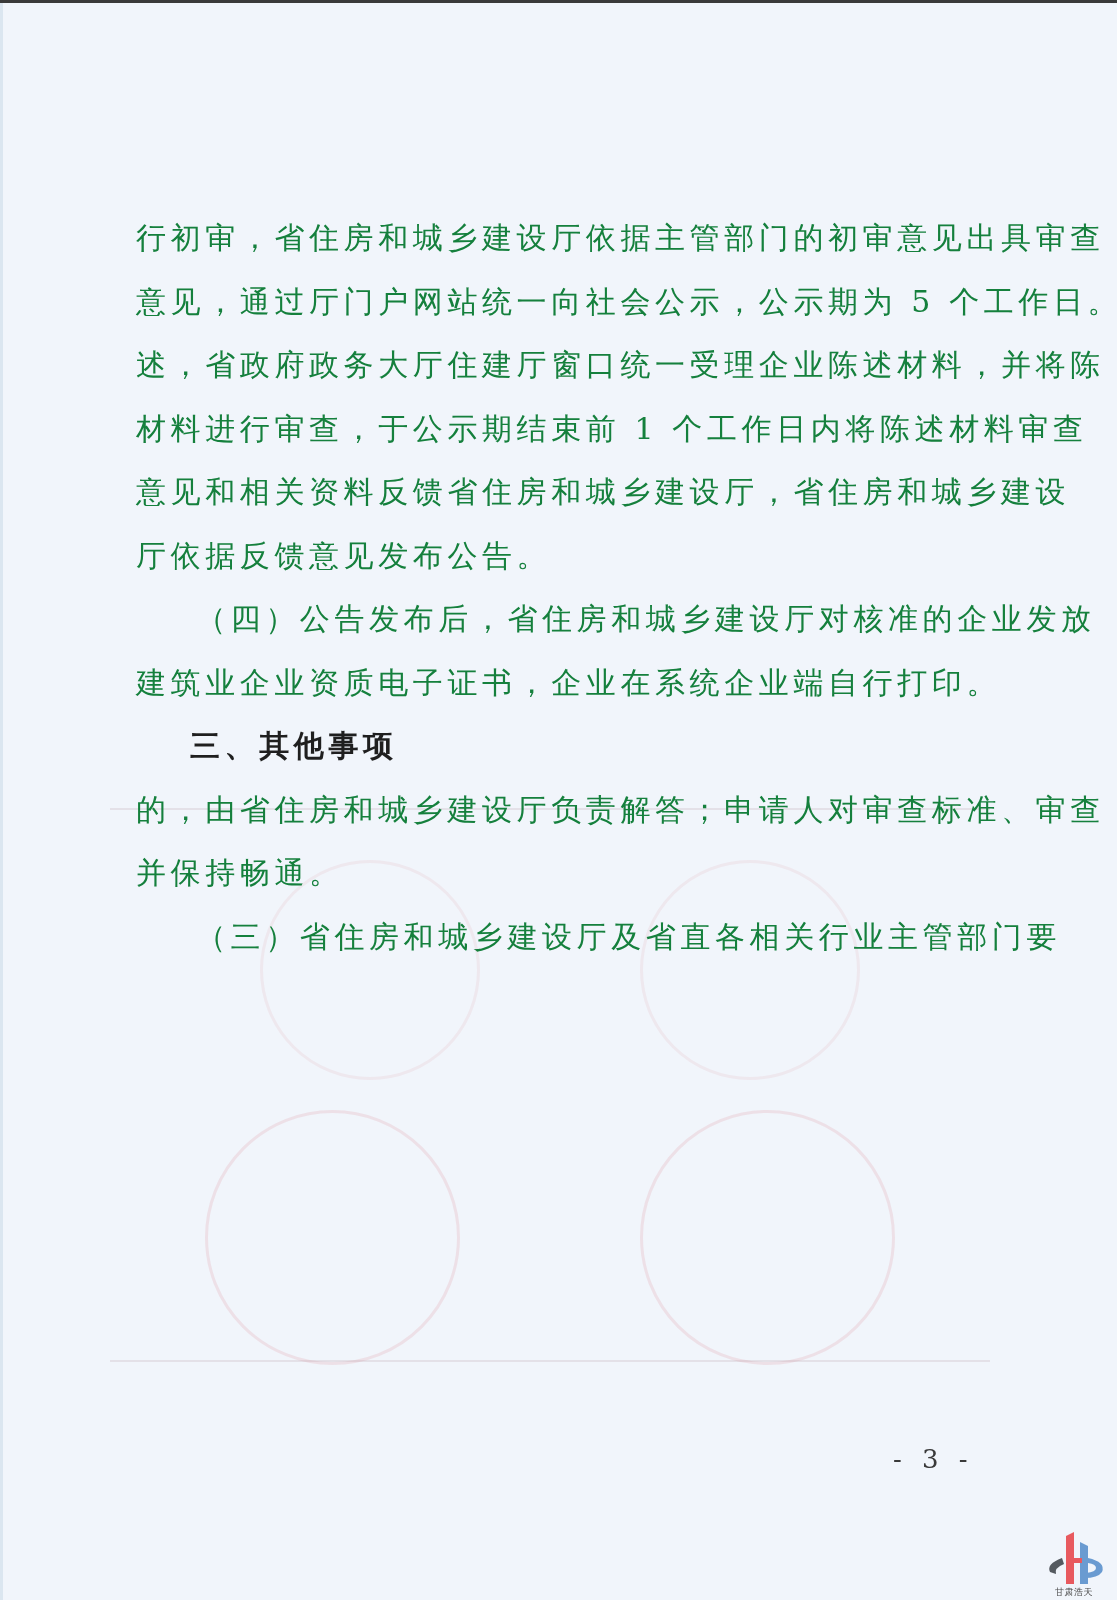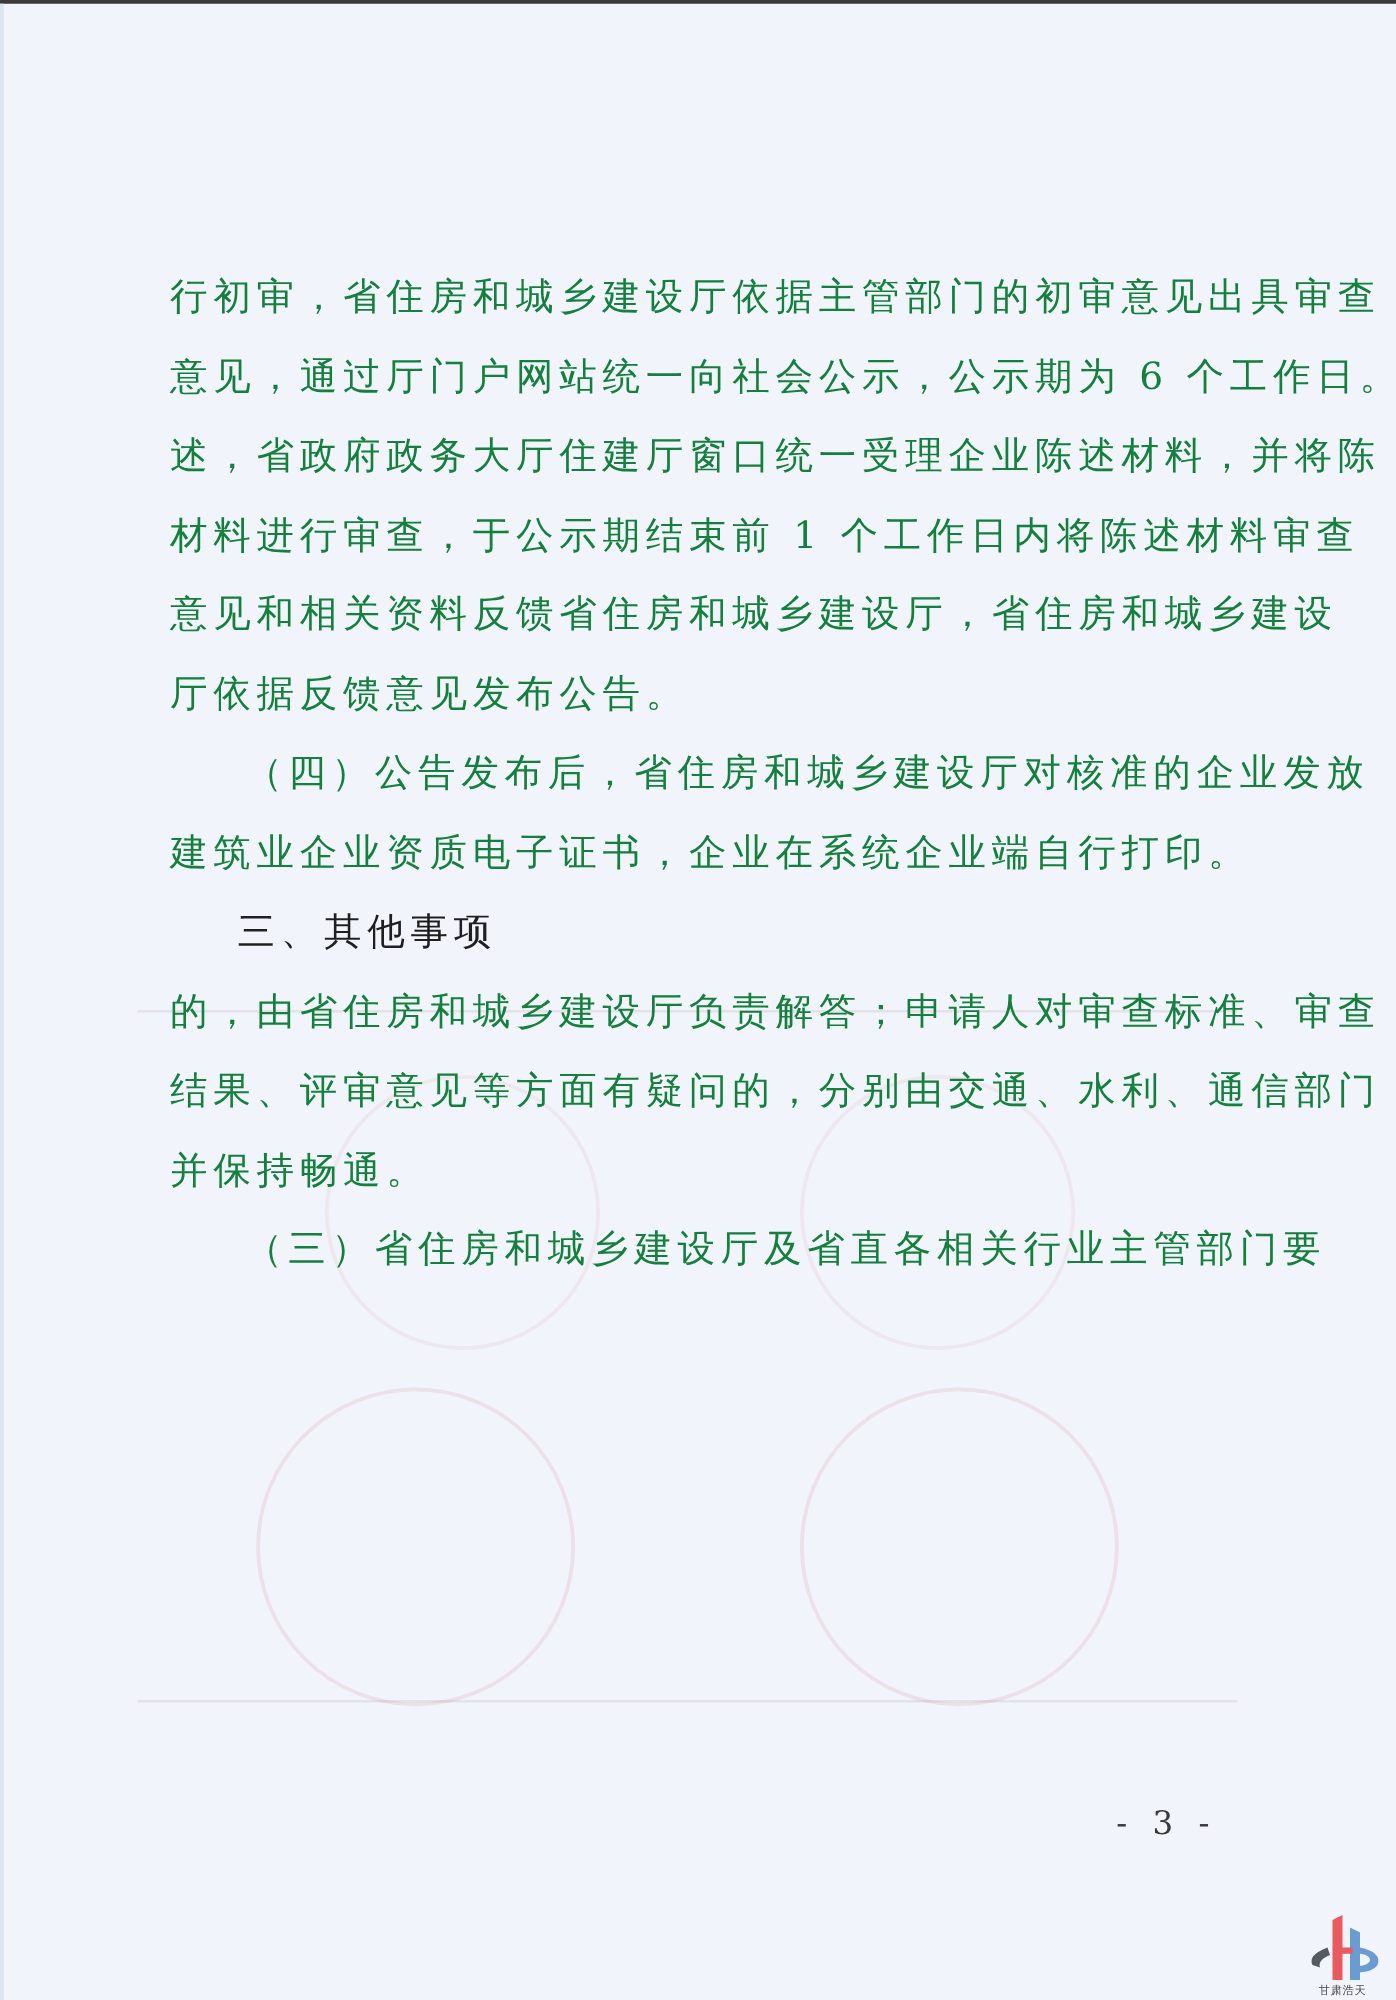--- a/index.html
+++ b/index.html
@@ -60,21 +60,21 @@
       line-height: 63.5px;
       font-size: 30px;
       letter-spacing: 4.6px;
       white-space: nowrap;
       color: #15803d;
     }
     .line.indent { padding-left: 60px; }
     .line.heading {
       padding-left: 54px;
       font-family: "DejaVu Sans", "Liberation Sans", sans-serif;
-      font-weight: normal;
+      font-weight: bold;
       color: #1f1f1f;
     }
     .page-number {
       position: absolute;
       left: 893px;
       top: 1444px;
       font-size: 26px;
       letter-spacing: 6px;
       color: #3a3a3a;
     }
@@ -107,21 +107,21 @@
   <div class="stamp s4"></div>
   <div class="stamp s1"></div>
   <div class="stamp s2"></div>
   <div class="bleed-line b1"></div>
   <div class="bleed-line b2"></div>
 
   <div class="body-text">
 
     <div>
       <div class="line">行初审，省住房和城乡建设厅依据主管部门的初审意见出具审查</div>
-      <div class="line">意见，通过厅门户网站统一向社会公示，公示期为 6 个工作日。</div>
+      <div class="line">意见，通过厅门户网站统一向社会公示，公示期为 5 个工作日。</div>
     </div>
 
     <div>
       <div class="line">述，省政府政务大厅住建厅窗口统一受理企业陈述材料，并将陈</div>
       <div class="line">材料进行审查，于公示期结束前 1 个工作日内将陈述材料审查</div>
       <div class="line">意见和相关资料反馈省住房和城乡建设厅，省住房和城乡建设</div>
       <div class="line">厅依据反馈意见发布公告。</div>
     </div>
 
     <div>
@@ -129,21 +129,20 @@
       <div class="line">建筑业企业资质电子证书，企业在系统企业端自行打印。</div>
     </div>
 
     <div>
       <div class="line heading">三、其他事项</div>
     </div>
 
 
     <div>
       <div class="line">的，由省住房和城乡建设厅负责解答；申请人对审查标准、审查</div>
-      <div class="line">结果、评审意见等方面有疑问的，分别由交通、水利、通信部门</div>
       <div class="line">并保持畅通。</div>
     </div>
 
     <div>
       <div class="line indent">（三）省住房和城乡建设厅及省直各相关行业主管部门要</div>
     </div>
   </div>
 
   <div class="page-number">- 3 -</div>
 

